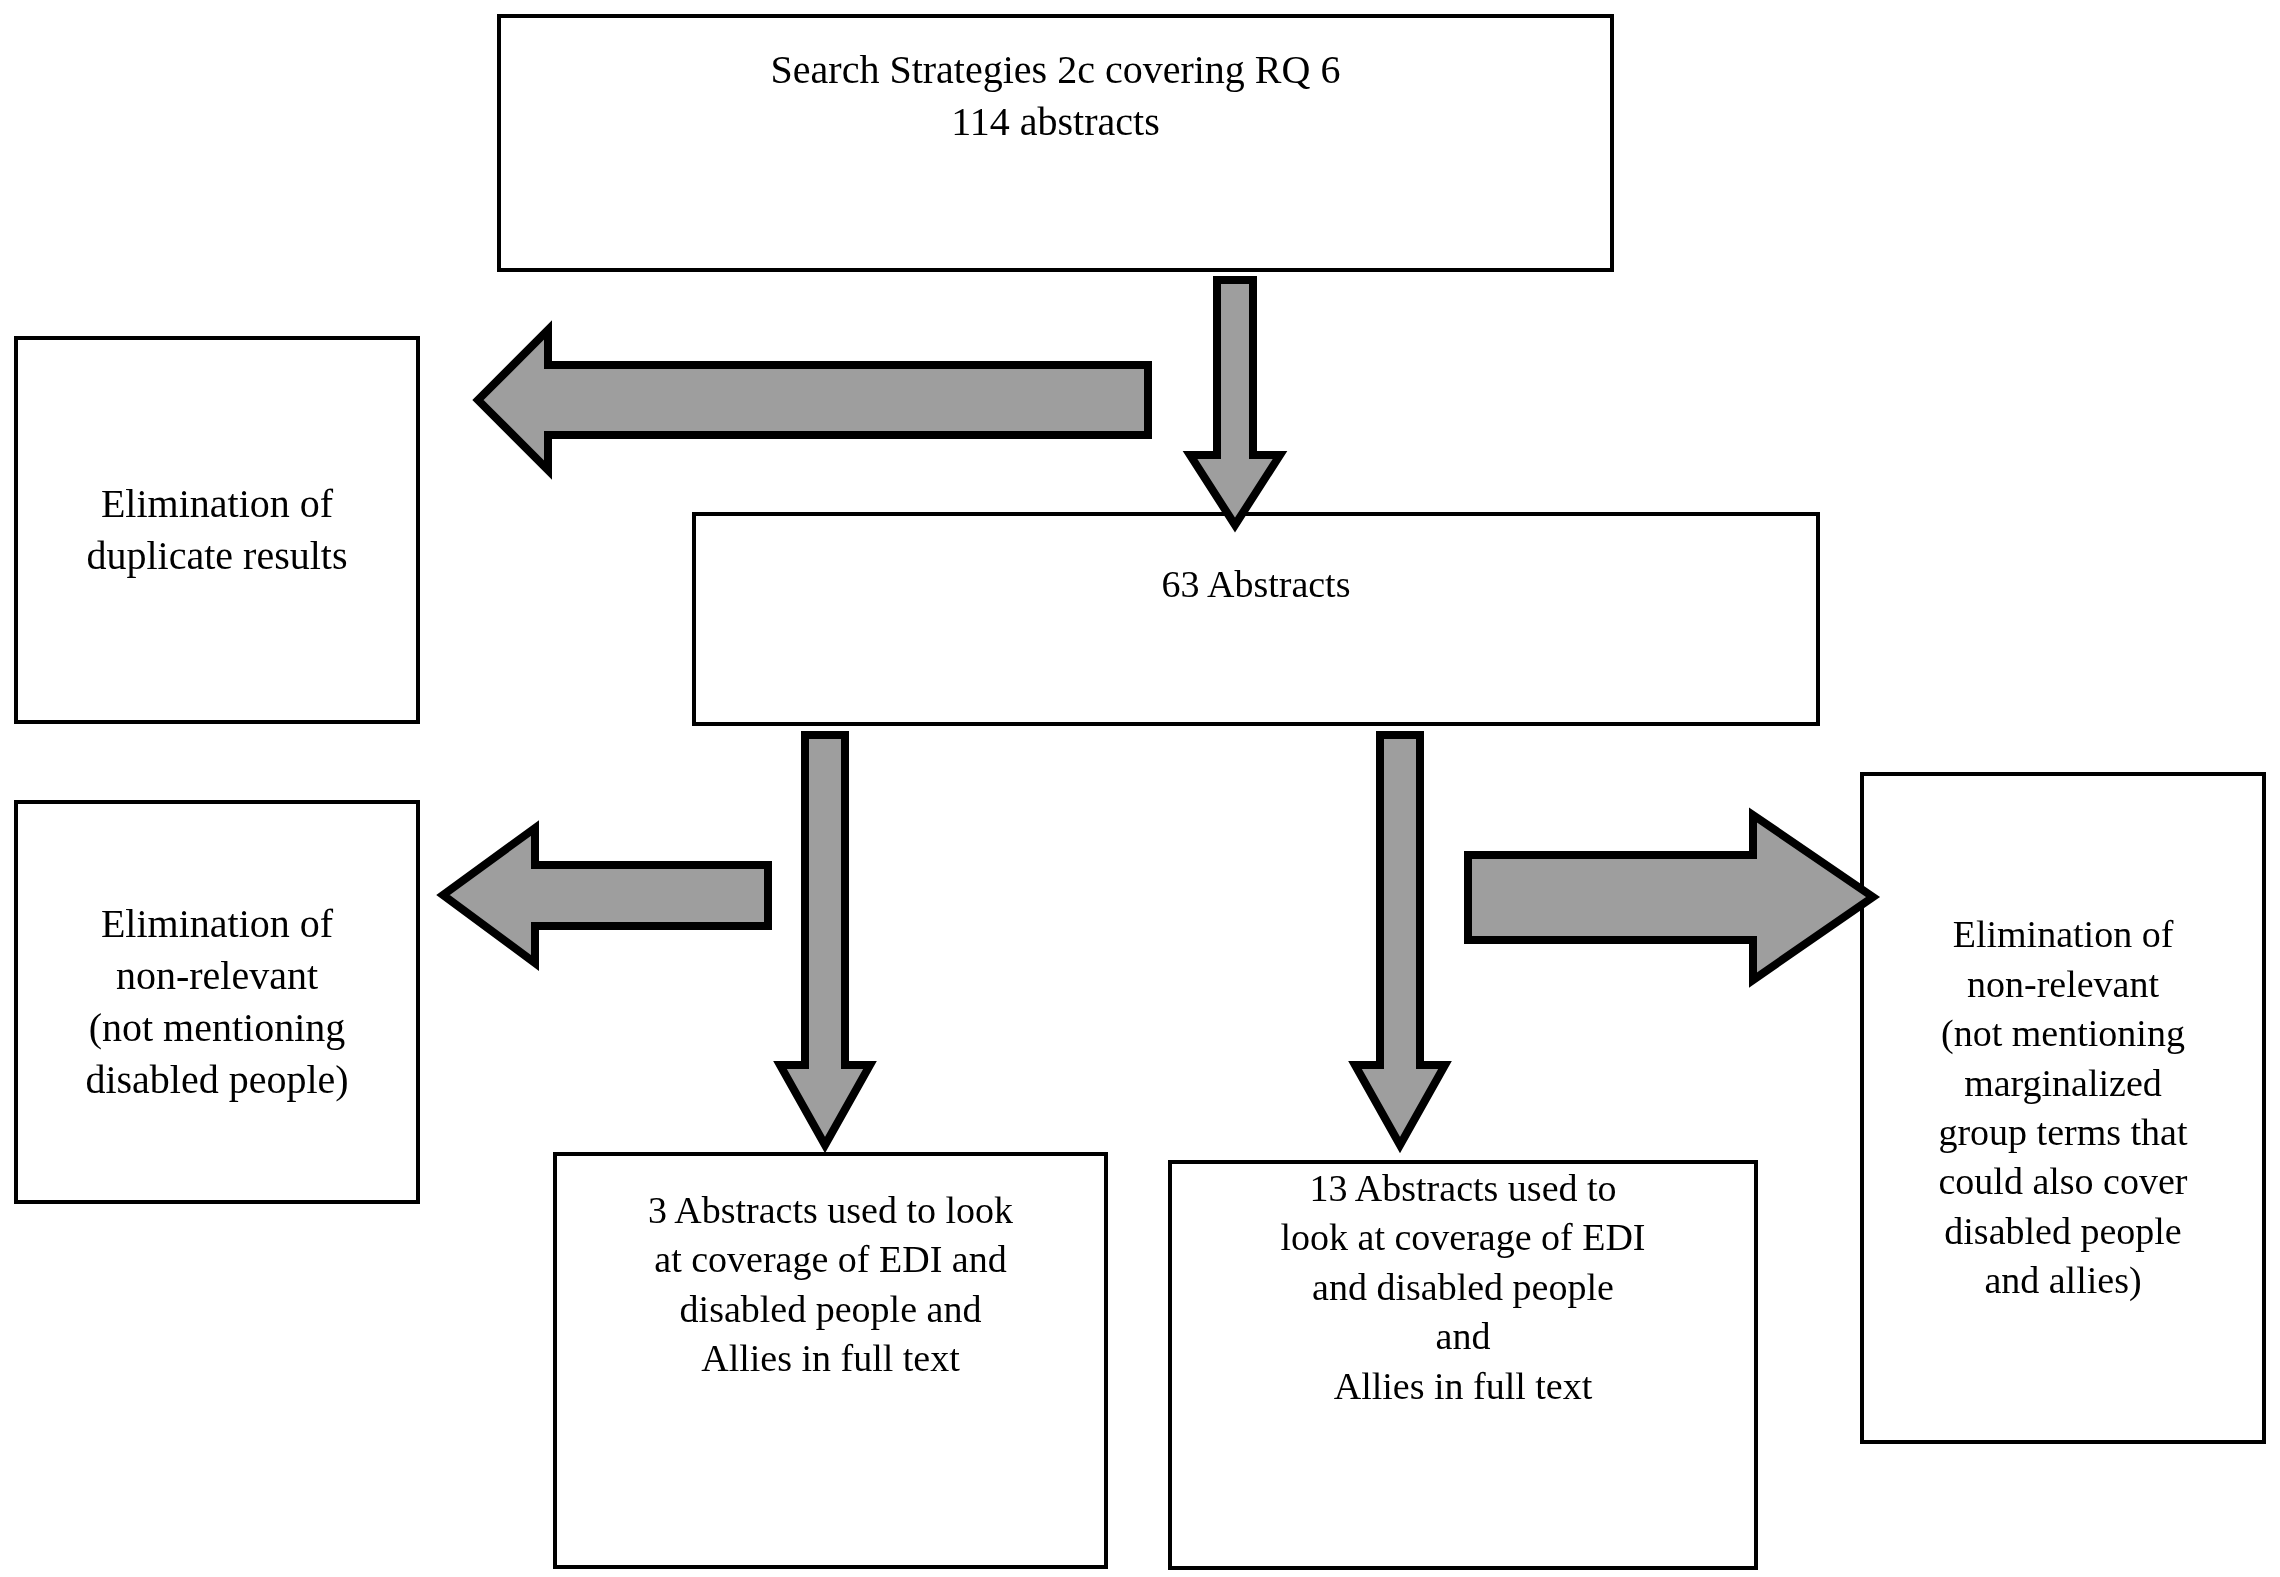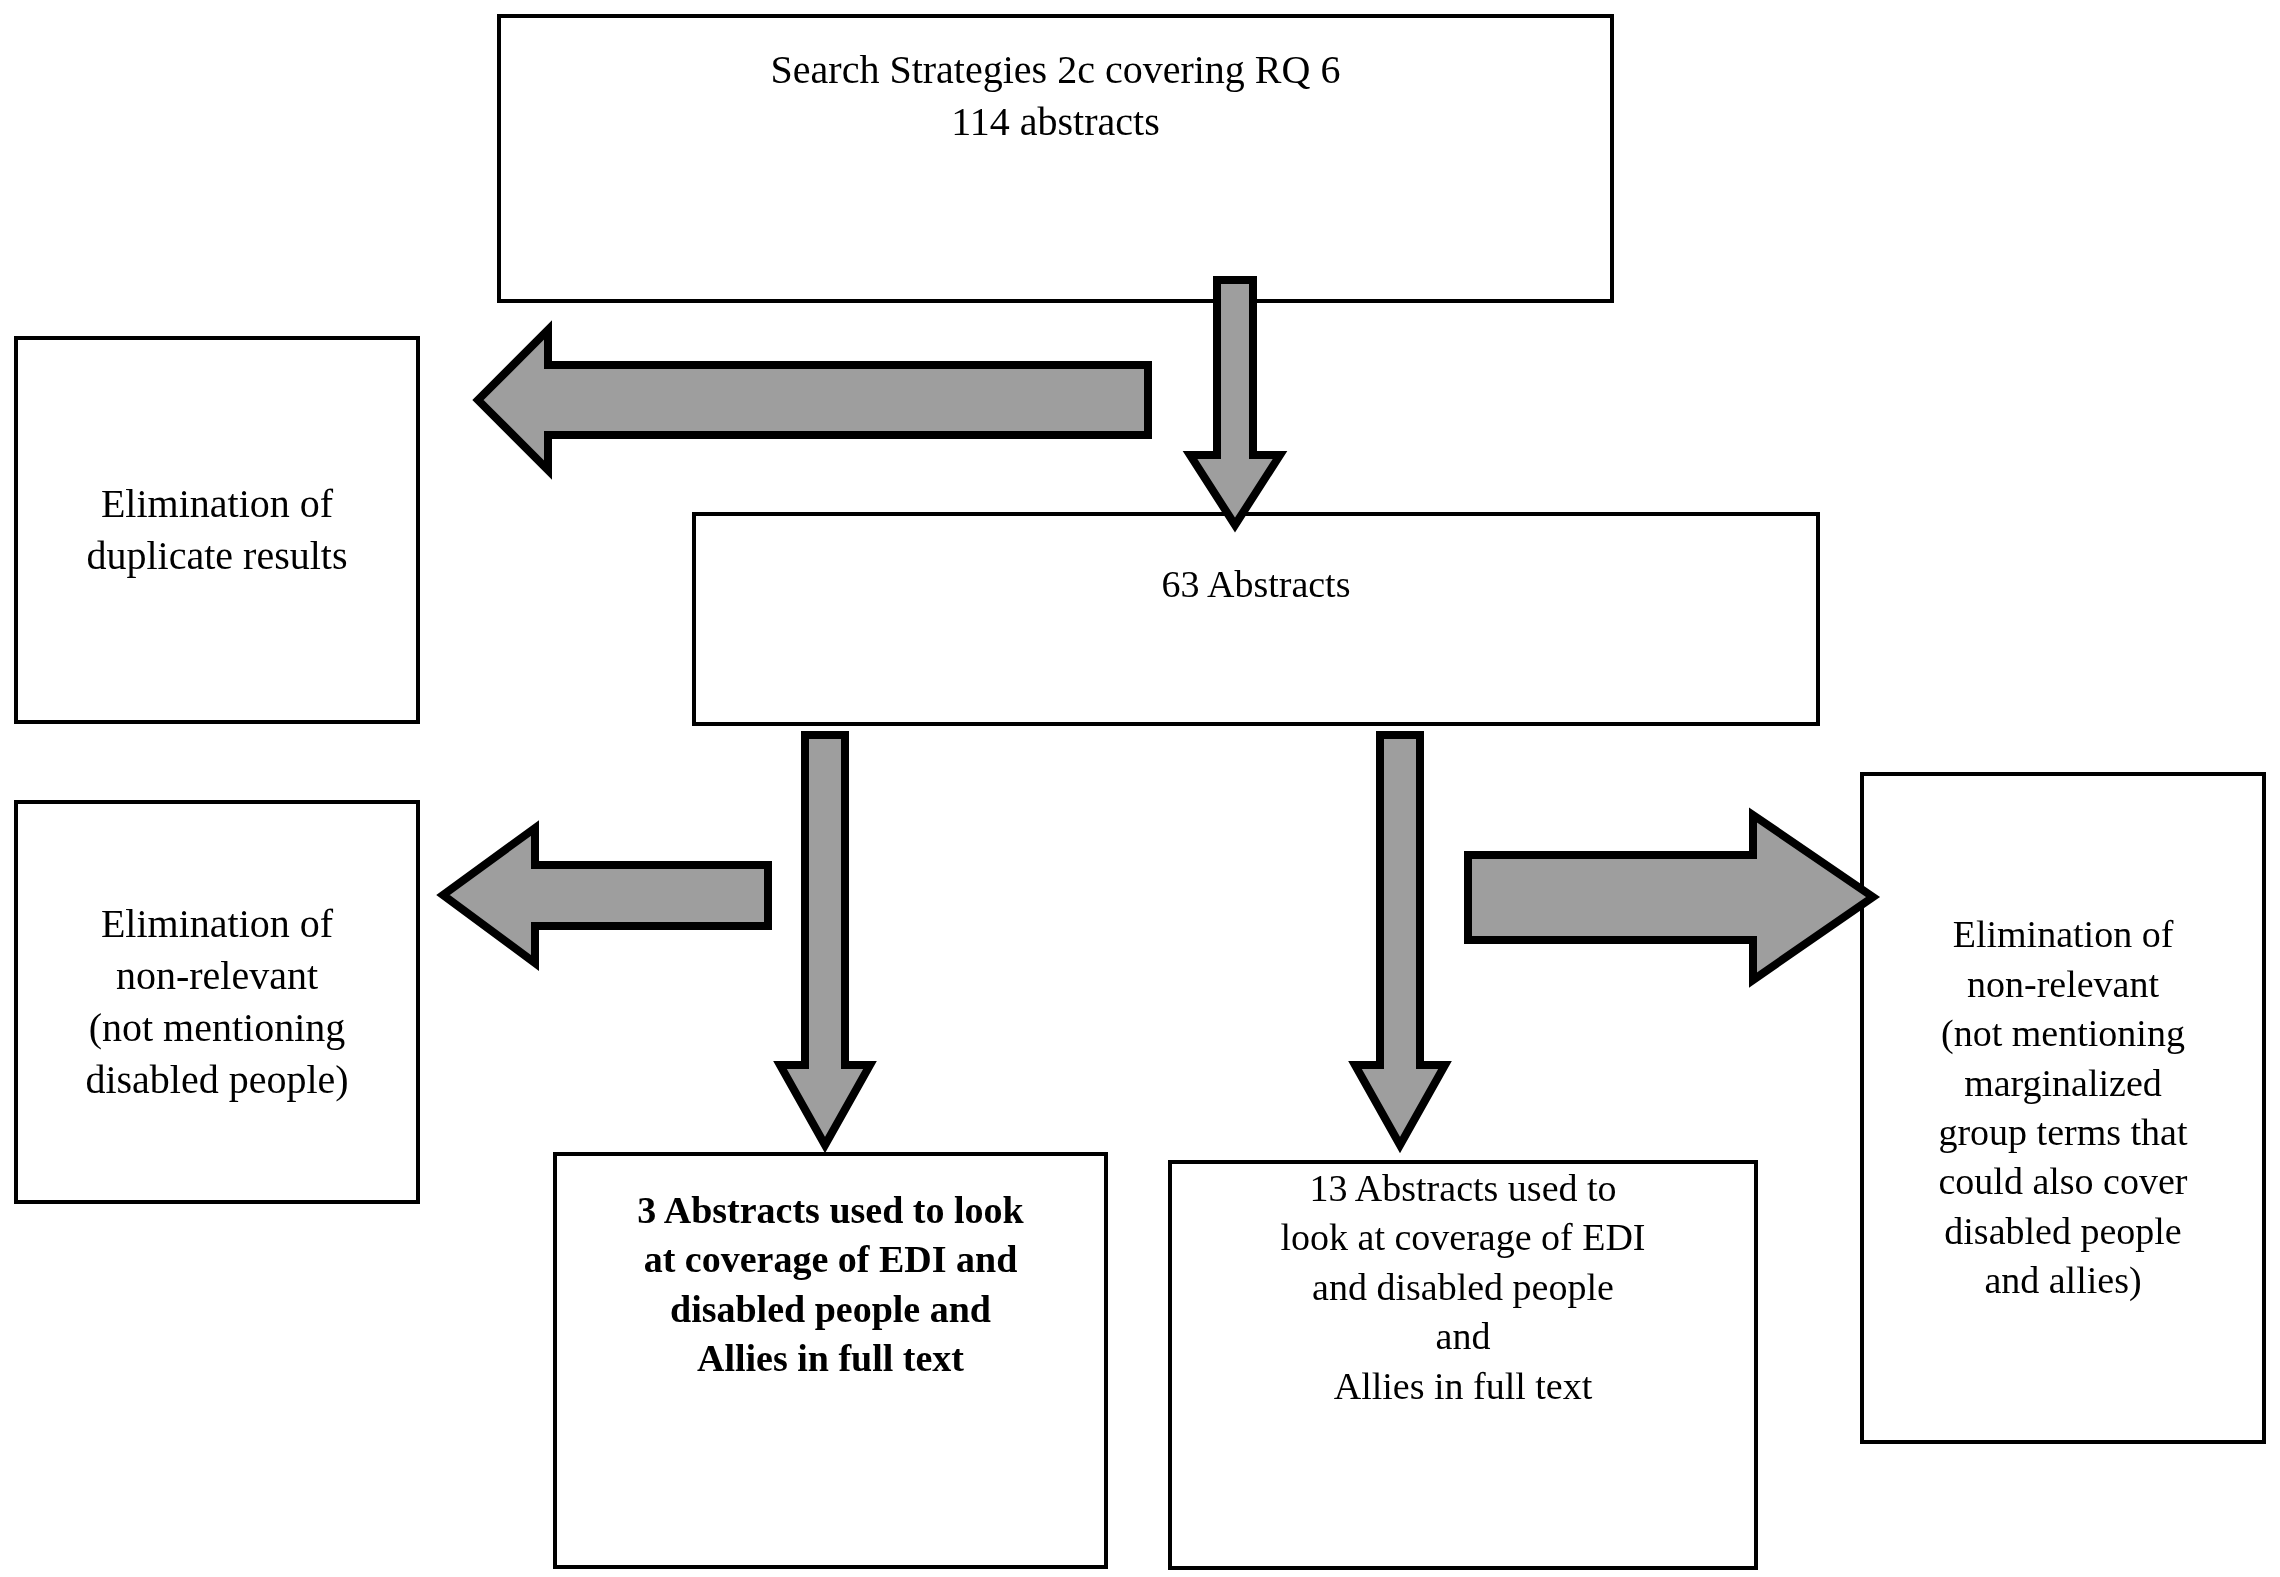--- a/index.html
+++ b/index.html
@@ -30,33 +30,33 @@
     line-height: 1.30;
     white-space: pre-line;
   }
   .node .txt {
     display: block;
     width: 100%;
     padding: 0 10px;
     box-sizing: border-box;
   }
   
-  #node-search-strategies { left: 497px;  top: 14px;   width: 1117px; height: 289px; font-size: 40px; align-items: flex-start; }
+  #node-search-strategies { left: 497px;  top: 14px;   width: 1117px; height: 258px; font-size: 40px; align-items: flex-start; }
   #node-search-strategies .txt { padding-top: 26px; }
 
   #node-elim-duplicates   { left: 14px;   top: 336px;  width: 406px;  height: 388px; font-size: 40px; }
 
   #node-63-abstracts      { left: 692px;  top: 512px;  width: 1128px; height: 214px; font-size: 38px; align-items: flex-start;}
   #node-63-abstracts .txt { padding-top: 44px; }
 
   #node-elim-nonrelevant-left { left: 14px;  top: 800px;  width: 406px; height: 404px; font-size: 40px; }
 
   #node-elim-nonrelevant-right{ left: 1860px; top: 772px; width: 406px; height: 672px; font-size: 38px; }
 
-  #node-3-abstracts  { left: 553px;  top: 1152px; width: 555px; height: 417px; font-size: 38px; align-items: flex-start; font-weight: bold; }
+  #node-3-abstracts  { left: 553px;  top: 1152px; width: 555px; height: 417px; font-size: 38px; align-items: flex-start; }
   #node-3-abstracts .txt  { padding-top: 30px; }
 
   #node-13-abstracts { left: 1168px; top: 1160px; width: 590px; height: 410px; font-size: 38px; align-items: flex-start; }
   #node-13-abstracts .txt { }
 
   .arrow { position: absolute; }
   .arrow svg { display: block; overflow: visible; }
 
   #arrow-down-top      { left: 1190px; top: 280px;  width: 90px;  height: 245px; }
   #arrow-left-top      { left: 478px;  top: 330px;  width: 670px; height: 140px; }

